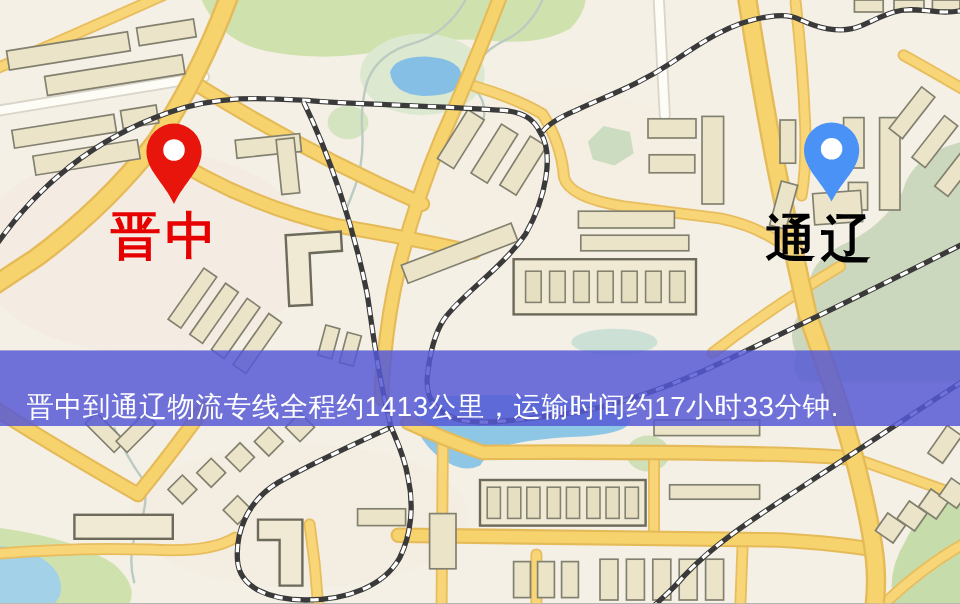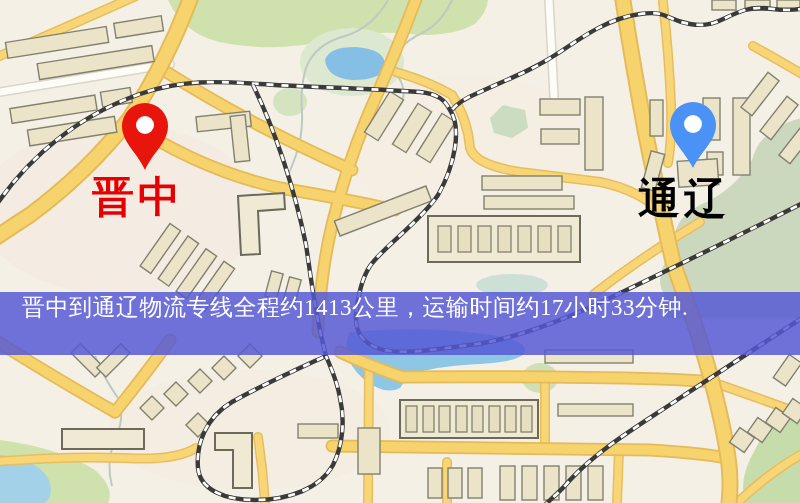--- a/index.html
+++ b/index.html
@@ -1,17 +1,17 @@
 <!DOCTYPE html>
 <html><head>
 <meta charset="utf-8">
 <style>
   html,body{margin:0;padding:0;background:#888;}
   #stage{position:relative;width:800px;height:503px;overflow:hidden;
-         font-family:Liberation Serif, serif;background:#f4f0e5;}
+         font-family:Liberation Sans, sans-serif;background:#f4f0e5;}
   #map-art{position:absolute;left:0;top:0;width:800px;height:503px;display:block;}
   
   .rcw{fill:none;stroke:#e5ba58;stroke-width:17;stroke-linecap:round}
   .rfw{fill:none;stroke:#f7d36e;stroke-width:13;stroke-linecap:round}
   .rcm{fill:none;stroke:#e5ba58;stroke-width:13;stroke-linecap:round}
   .rfm{fill:none;stroke:#f7d36e;stroke-width:9.5;stroke-linecap:round}
   .rcs{fill:none;stroke:#e7bd5e;stroke-width:10;stroke-linecap:round}
   .rfs{fill:none;stroke:#f8d678;stroke-width:7;stroke-linecap:round}
   .wc{fill:none;stroke:#dad5c8;stroke-width:10;stroke-linecap:round}
   .wf{fill:none;stroke:#fdfcf7;stroke-width:7;stroke-linecap:round}
@@ -21,21 +21,21 @@
   .bld2{fill:#f0e9d3;stroke:#6b6a5b;stroke-width:2}
   .cell{fill:#e7dfc2;stroke:#82816f;stroke-width:1.3}
   .stream{fill:none;stroke:#bccbc2;stroke-width:2}
   
   .city-label{position:absolute;font-size:42px;font-weight:bold;letter-spacing:4px;
               line-height:1;white-space:nowrap;text-shadow:0 0 2px rgba(255,255,255,.35);}
   #origin-label{left:92px;top:176px;}
   #dest-label{left:638px;top:178px;}
   
   #banner{position:absolute;left:0;top:292px;width:800px;height:63px;
-          display:flex;align-items:flex-start;box-sizing:border-box;padding-left:22px;
+          display:flex;align-items:flex-end;box-sizing:border-box;padding-left:22px;
           font-size:23px;letter-spacing:.5px;white-space:nowrap;}
 </style>
 </head>
 <body>
 
 <div id="stage">
 
   <svg id="map-art" viewBox="0 0 800 503" xmlns="http://www.w3.org/2000/svg">
     <defs>
 

